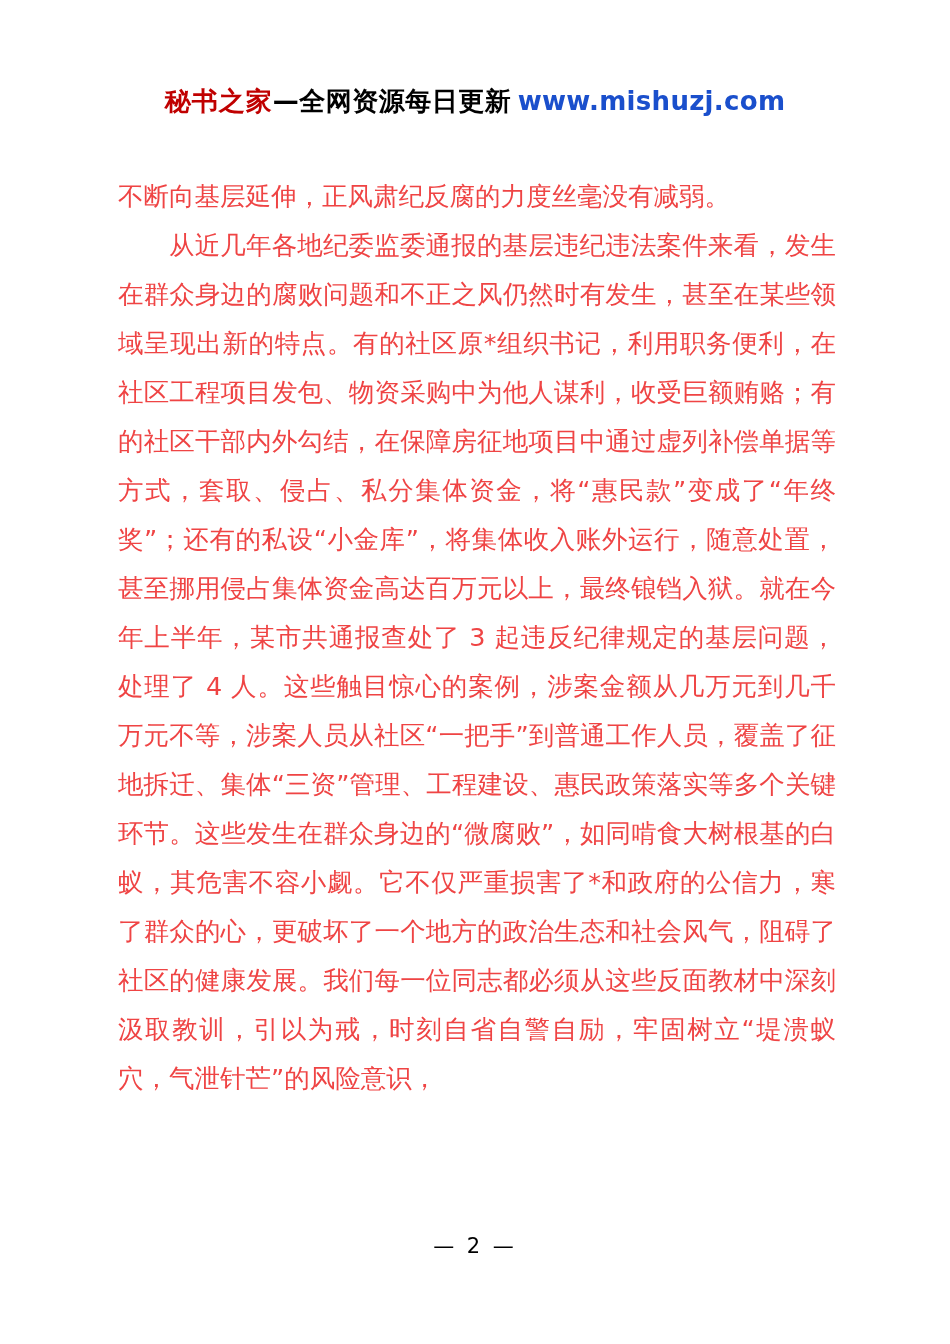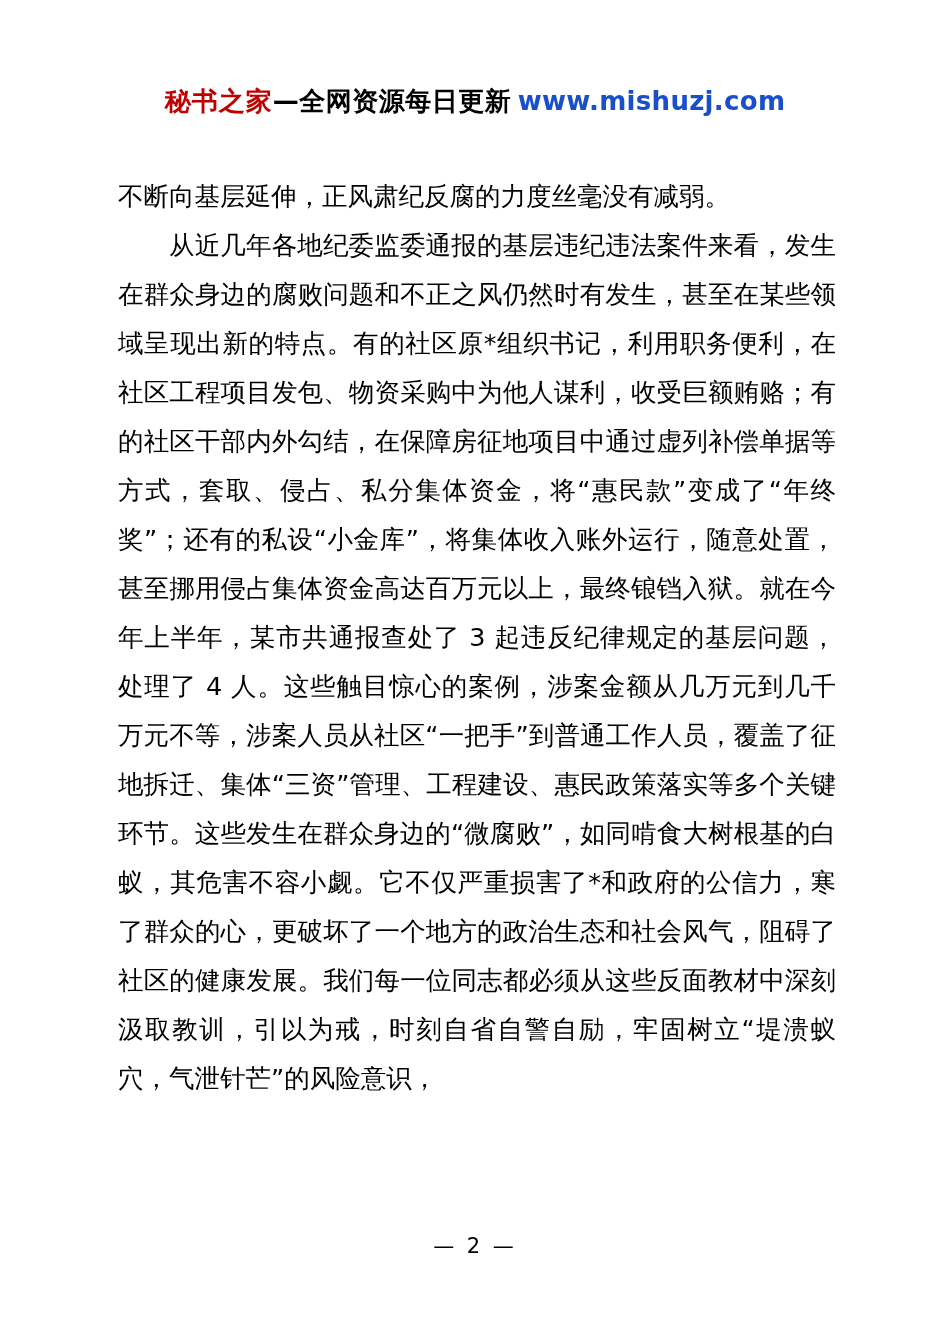--- a/index.html
+++ b/index.html
@@ -50,21 +50,21 @@
     letter-spacing: 0.3px;
   }
   .body-text {
     position: absolute;
     top: 172px;
     left: 118px;
     width: 718px;
     font-family: "DejaVu Sans", sans-serif;
     font-size: 25.5px;
     line-height: 49px;
-    color: #000000;
+    color: #ef4444;
     text-align: justify;
     text-justify: inter-ideograph;
     letter-spacing: 0px;
   }
   .para {
     margin: 0;
     text-align: justify;
     text-justify: inter-ideograph;
   }
   .para-indent {

